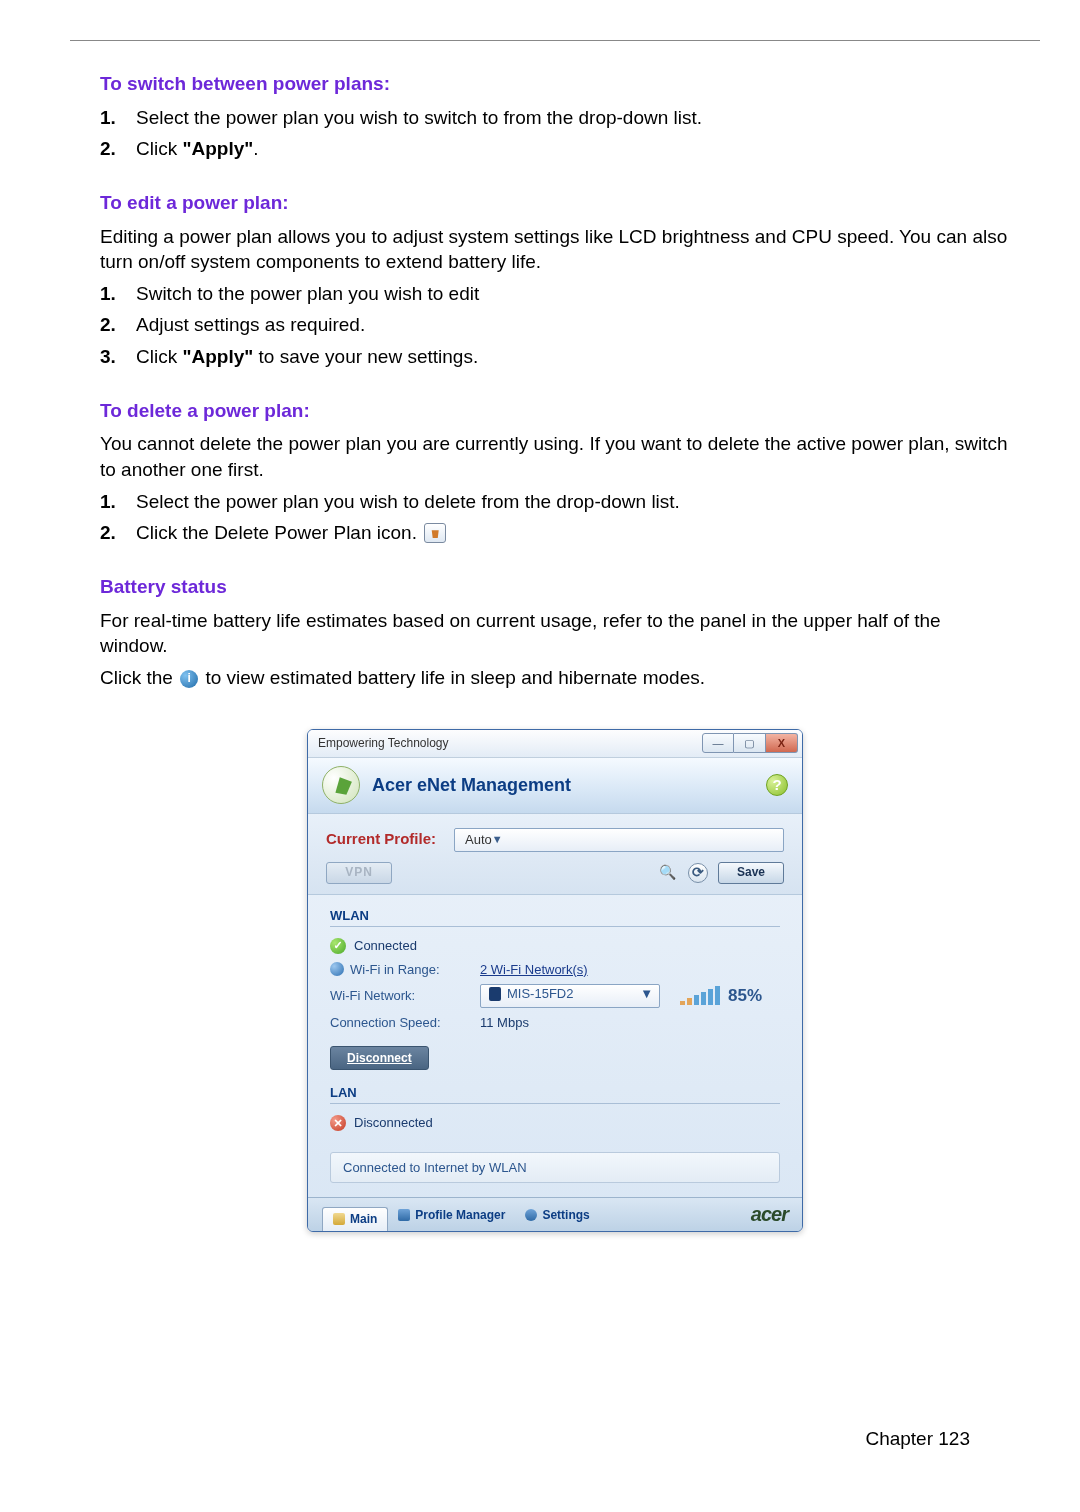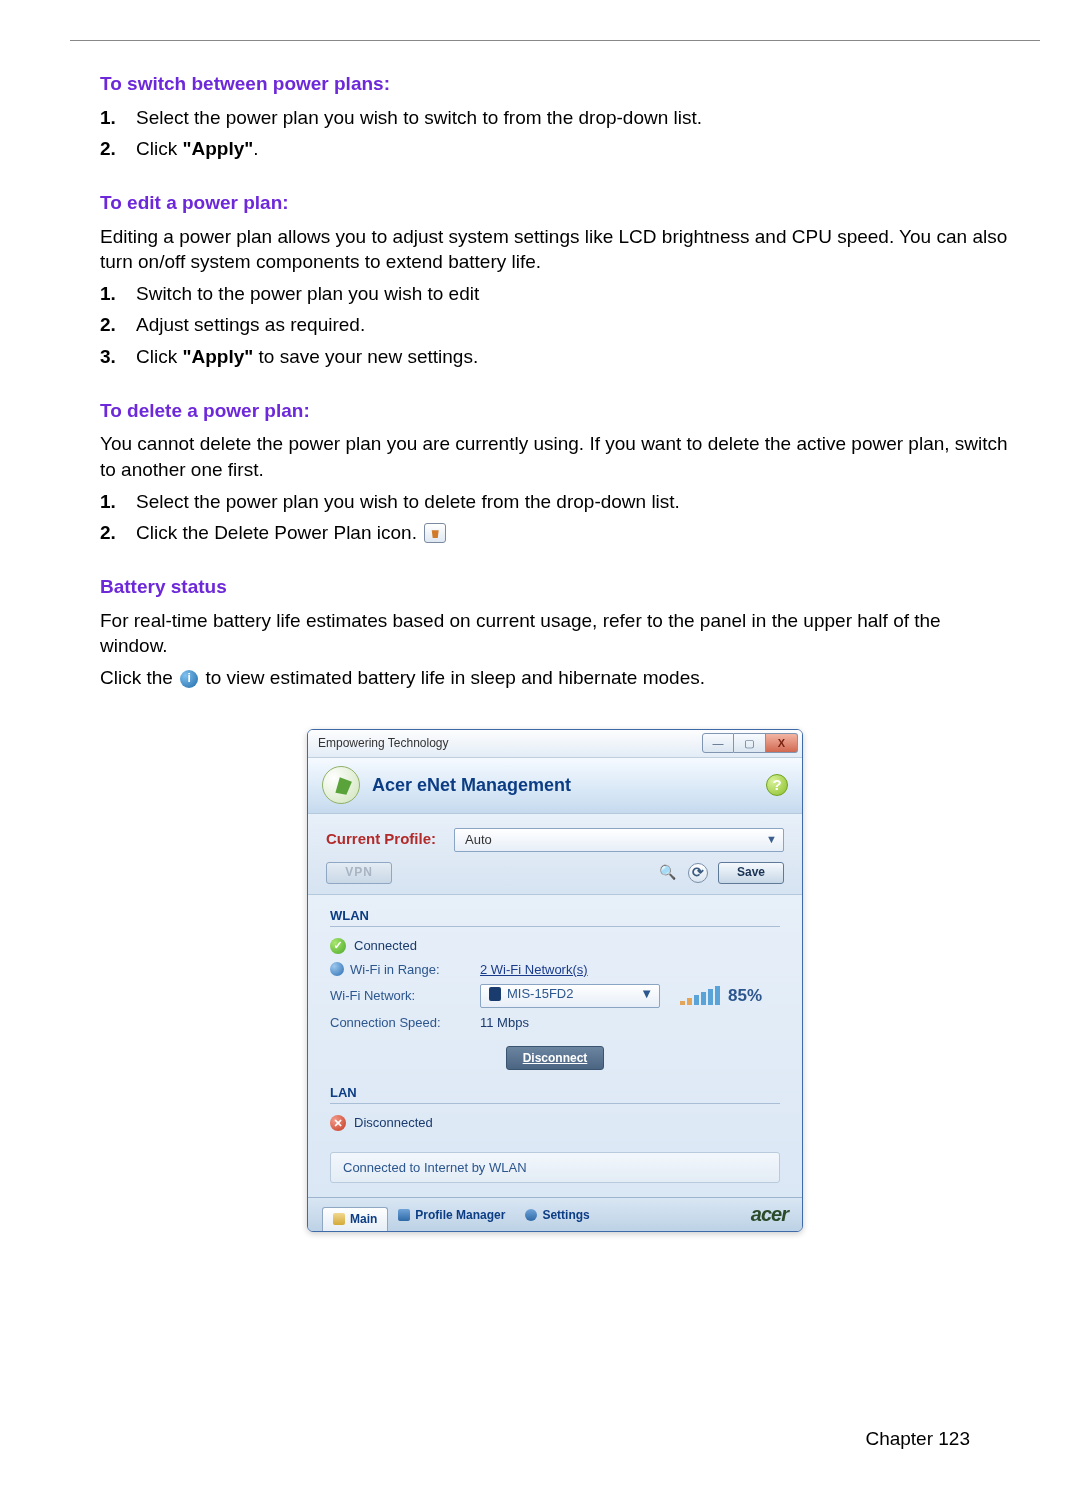--- a/index.html
+++ b/index.html
@@ -162,21 +162,21 @@
     border-bottom: 1px solid #b5c9dd;
   }
   .profile-row1 { display: flex; align-items: center; }
   .profile-label { color: #b22a2a; font-weight: bold; font-size: 15px; margin-right: 18px; }
   .dropdown {
     flex: 1;
     height: 24px;
     background: linear-gradient(#fff,#e7eef7);
     border: 1px solid #8aa5c4;
     border-radius: 2px;
-    display: flex; align-items: center; justify-content: space-between;
+    display: flex; align-items: center; 
     padding: 0 6px 0 10px;
     color: #333; font-size: 13px;
   }
   .dropdown .arrow { color:#3b5e8c; font-size:11px; }
   .profile-row2 { display: flex; align-items: center; margin-top: 10px; gap: 10px; }
   .vpn-btn {
     width: 66px; height: 22px;
     border: 1px solid #8fa7c2;
     border-radius: 3px;
     background: linear-gradient(#e4ecf4,#c9d7e6);
@@ -244,21 +244,21 @@
   }
   .signal span { width:5px; background:#e3a55a; }
   .signal span.on { background:#5aa3d8; }
   .signal span:nth-child(1){height:4px}
   .signal span:nth-child(2){height:7px}
   .signal span:nth-child(3){height:10px}
   .signal span:nth-child(4){height:13px}
   .signal span:nth-child(5){height:16px}
   .signal span:nth-child(6){height:19px}
   .signal-pct { margin-left:8px; font-size:17px; font-weight:bold; color:#2c568e; }
-  .disconnect-row { display:flex; justify-content:center; margin: 14px 0 4px 0; }
+  .disconnect-row { display:flex; justify-content:flex-start; margin: 14px 0 4px 0; }
   .btn-dark {
     height: 24px; padding: 0 16px;
     border: 1px solid #3a546f;
     border-radius: 3px;
     background: linear-gradient(#6b84a0, #4a6582);
     color:#fff; font-size:12px; font-weight:bold;
     text-decoration: underline;
     display:flex;align-items:center;
   }
   .internet-status {

